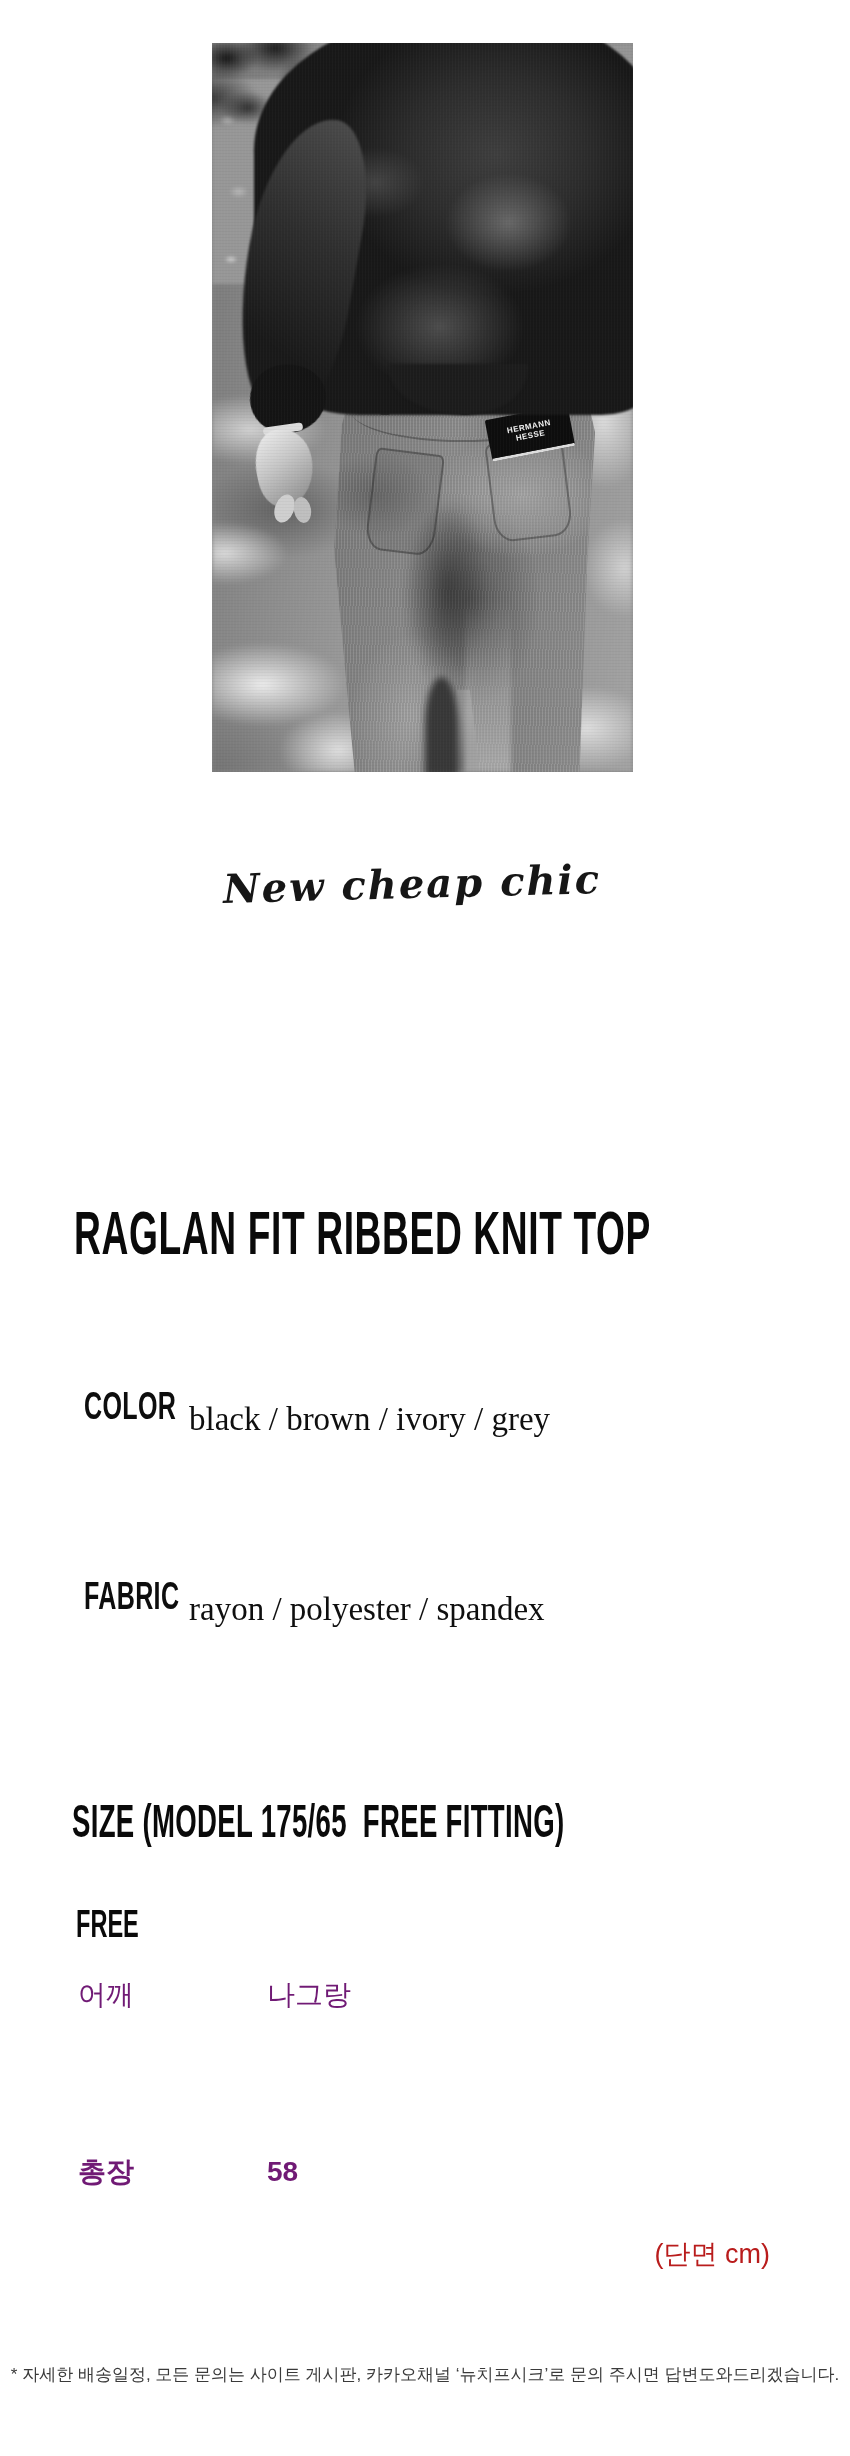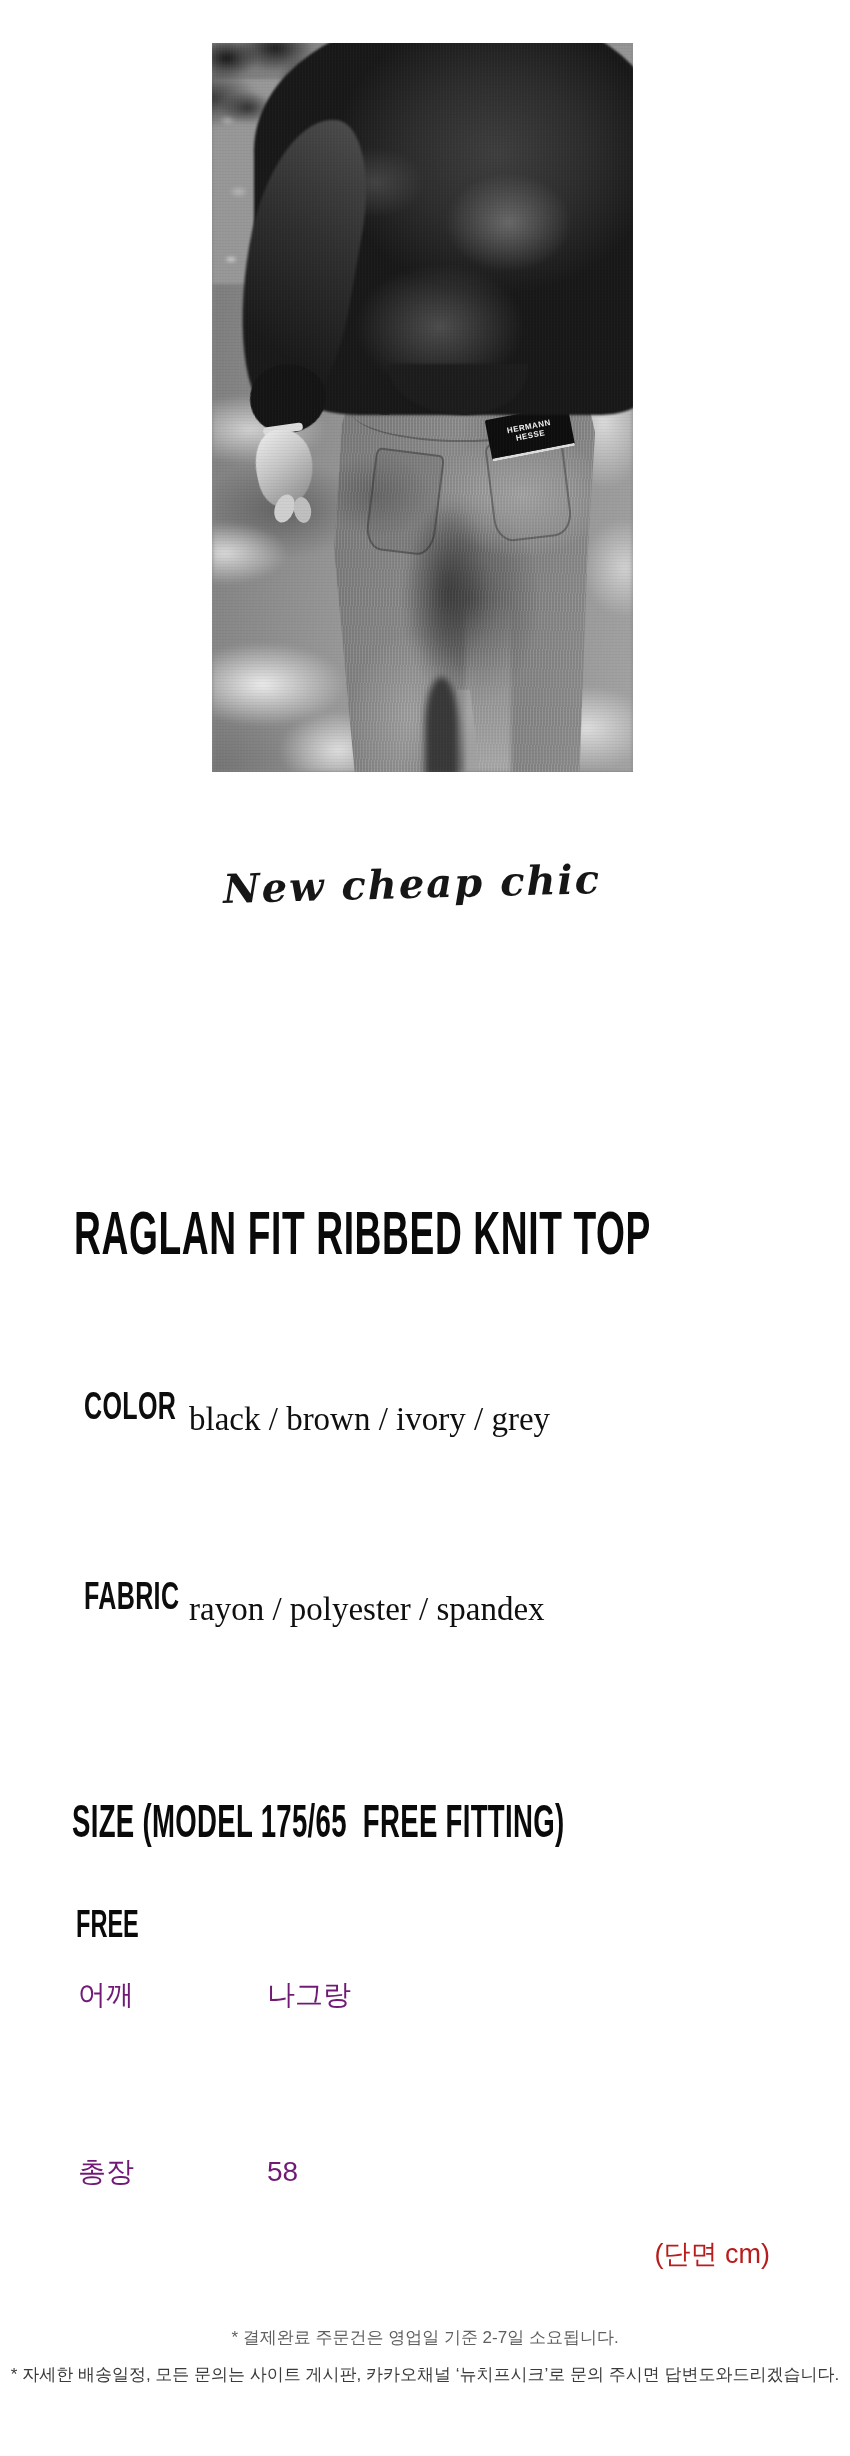--- a/index.html
+++ b/index.html
@@ -84,21 +84,21 @@
   .spec-row.color{top:1383px;} .spec-row.fabric{top:1573px;}
   .spec-label{display:inline-block;transform:scaleX(.66);transform-origin:0 100%;
     font:bold 38px/46px "Liberation Sans",sans-serif;letter-spacing:.5px;color:#0d0d0d;white-space:nowrap;}
   .spec-value{position:absolute;left:105px;top:1px;font:400 33px/46px "Liberation Serif",serif;color:#0f0f0f;white-space:nowrap;margin-top:12px;}
   .size-heading{position:absolute;left:72px;top:1796px;font:bold 46px/50px "Liberation Sans",sans-serif;
     transform:scaleX(.60);transform-origin:0 50%;letter-spacing:.5px;color:#0a0a0a;white-space:pre;}
   .size-name{position:absolute;left:76px;top:1903px;font:bold 38px/42px "Liberation Sans",sans-serif;
     transform:scaleX(.62);transform-origin:0 50%;color:#0a0a0a;white-space:nowrap;}
   .m-row{position:absolute;left:78px;width:640px;font:400 28px/34px "Liberation Sans",sans-serif;color:#701a75;}
   .m-row .m-value{position:absolute;left:189px;top:0;white-space:nowrap;}
-  .m-row.r0{top:1978px;} .m-row.r1{top:2037px;} .m-row.r2{top:2096px;} .m-row.r3{top:2155px;}
+  .m-row.r0{top:1978px;} .m-row.r1{top:2037px;} .m-row.r2{top:2096px;} .m-row.r3{top:2155px;font-weight:bold;}
   .unit-note{position:absolute;right:80px;top:2238px;font:400 27px/32px "Liberation Sans",sans-serif;color:#b91c1c;}
   .note{position:absolute;left:0;width:850px;text-align:center;font:400 17px/22px "Liberation Sans",sans-serif;}
   .note.n1{top:2327px;color:#5f5f5f;}
   .note.n2{top:2364px;color:#3a3a3a;}
 </style>
 </head>
 <body>
 
 <div class="page">
 
@@ -152,16 +152,15 @@
     <span class="m-label">어깨</span>
     <span class="m-value">나그랑</span>
   </div>
   <div class="m-row r3">
     <span class="m-label">총장</span>
     <span class="m-value">58</span>
   </div>
 
   <div class="unit-note">(단면 cm)</div>
 
-  <div class="note n1">* 결제완료 주문건은 영업일 기준 2-7일 소요됩니다.</div>
   <div class="note n2">* 자세한 배송일정, 모든 문의는 사이트 게시판, 카카오채널 ‘뉴치프시크’로 문의 주시면 답변도와드리겠습니다.</div>
 
 </div>
 
 </body></html>

